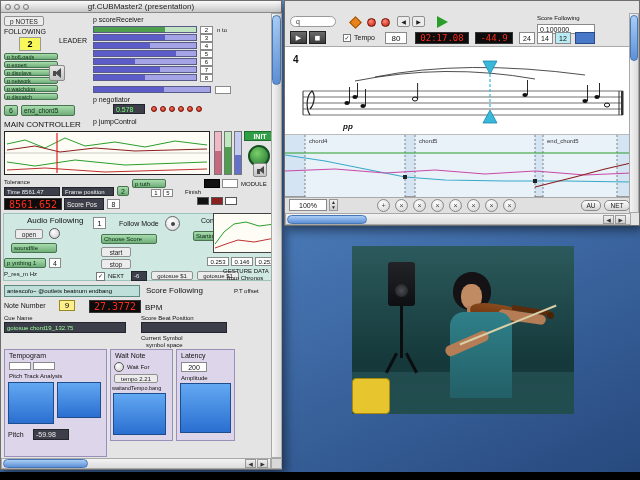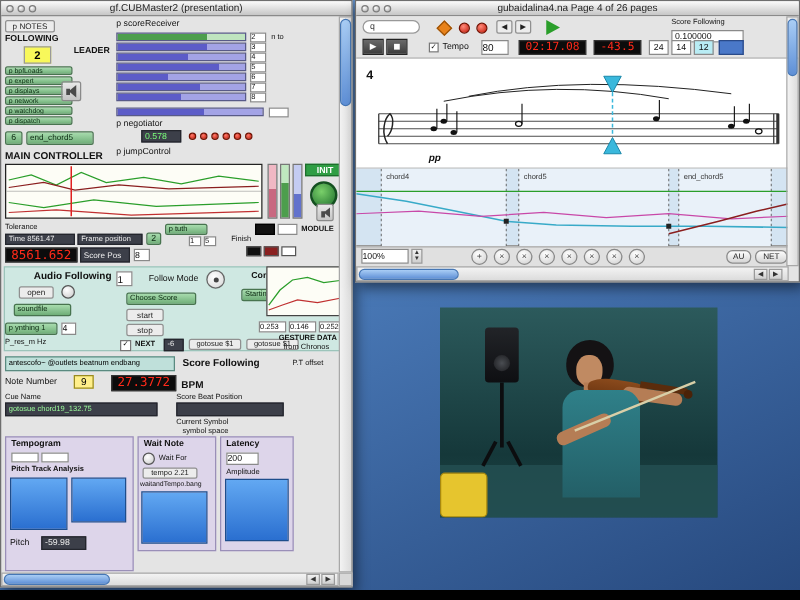--- a/index.html
+++ b/index.html
@@ -8,23 +8,23 @@
   .desktop{position:absolute;left:0;top:0;width:640px;height:472px;
     background:linear-gradient(155deg,#7aa6dc 0%,#4a7ab8 45%,#27497e 100%)}
   .abs{position:absolute}
   .win{position:absolute;background:#e4e4e4;border:1px solid #6e6e6e;box-shadow:3px 4px 10px rgba(0,0,0,.5)}
   .tbar{position:absolute;left:0;top:0;right:0;height:12px;
     background:linear-gradient(#fbfbfb,#c6c6c6);border-bottom:1px solid #8a8a8a;
     font-size:8px;color:#222;text-align:center;line-height:12px;white-space:nowrap;overflow:hidden}
   .dots{position:absolute;left:4px;top:3px;display:flex;gap:3px}
   .dot{width:6px;height:6px;border-radius:50%;background:radial-gradient(circle at 35% 30%,#fff,#a8a8a8);border:1px solid #7d7d7d}
   .t5{font-size:5.5px}.t6{font-size:6px}.t7{font-size:7px}.t8{font-size:8px}
-  .b{font-weight:bold}
+  .b{font-weight:normal}
   .lbl{color:#111;white-space:nowrap}
-  .numbox{background:#fff;border:1px solid #8a8a8a;font-size:7px;color:#111;overflow:hidden}
+  .numbox{background:#fff;border:1px solid #8a8a8a;font-size:7px;text-align:center;color:#111;overflow:hidden}
   .menu{background:linear-gradient(#a8dcae,#6fae78);border:1px solid #48744f;border-radius:2px;
     font-size:6px;color:#0c2a12;padding:0 2px;overflow:hidden;white-space:nowrap}
   .msg{background:#ececec;border:1px solid #909090;border-radius:2px;font-size:6.5px;text-align:center;color:#222;overflow:hidden}
   .led{background:#0c0c0c;color:#ff2a1a;font-family:"DejaVu Sans Mono",monospace;text-align:center;border:1px solid #333;overflow:hidden}
   .dark{background:#3c3f49;color:#eee;font-size:6px;padding:0 2px;overflow:hidden;white-space:nowrap;border:1px solid #23252c}
   .bang{border-radius:50%;background:radial-gradient(circle at 38% 32%,#fff,#c9c9c9);border:1px solid #555}
   .blue{background:linear-gradient(#62a8f2,#2a6fd0);border:1px solid #1d4d8c}
   .panel{background:#ddd5ea;border:1px solid #9a8fb8}
   .hbar{border:1px solid #585a88}
   .vslider{border:1px solid #777}
@@ -235,48 +235,40 @@
     <div class="abs sbtrack" style="left:270px;top:12px;width:11px;height:445px"></div>
     <div class="abs sbthumb" style="left:271px;top:14px;width:9px;height:70px"></div>
     <div class="abs sbtrackh" style="left:0;top:457px;width:270px;height:11px"></div>
     <div class="abs sbthumb" style="left:2px;top:458px;width:85px;height:9px"></div>
     <div class="abs sbarrow" style="left:244px;top:458px;width:11px;height:9px">◀</div>
     <div class="abs sbarrow" style="left:256px;top:458px;width:11px;height:9px">▶</div>
     <div class="abs" style="left:270px;top:457px;width:11px;height:11px;background:#d8d8d8;border:1px solid #a8a8a8"></div>
   </div>
 
   <div class="win" style="left:284px;top:0;width:356px;height:226px">
-    <div class="tbar">
-      <div class="dots">
-        <div class="dot"></div>
-        <div class="dot"></div>
-        <div class="dot"></div>
-      </div>
-      <span>gubaidalina4.na Page 4 of 26 pages</span>
-    </div>
 
     <div class="abs" style="left:0;top:12px;width:354px;height:34px;background:#e4e4e4;border-bottom:1px solid #aaa"></div>
 
     <div class="abs" style="left:5px;top:15px;width:46px;height:11px;background:#fff;border:1px solid #999;border-radius:6px;font-size:7px;line-height:10px;padding-left:5px;color:#333">q</div>
     <div class="abs" style="left:66px;top:17px;width:9px;height:9px;background:#e8821a;border:1px solid #9a5208;transform:rotate(45deg)"></div>
     <div class="abs" style="left:82px;top:17px;width:9px;height:9px;border-radius:50%;background:radial-gradient(circle at 38% 32%,#ff8a7a,#c01808);border:1px solid #701000"></div>
     <div class="abs" style="left:96px;top:17px;width:9px;height:9px;border-radius:50%;background:radial-gradient(circle at 38% 32%,#ff8a7a,#c01808);border:1px solid #701000"></div>
     <div class="abs msg" style="left:112px;top:15px;width:13px;height:11px;line-height:10px;font-size:6px">◀</div>
     <div class="abs msg" style="left:127px;top:15px;width:13px;height:11px;line-height:10px;font-size:6px">▶</div>
     <div class="abs" style="left:152px;top:15px;width:0;height:0;border-top:6px solid transparent;border-bottom:6px solid transparent;border-left:11px solid #2a9e2a"></div>
     <div class="abs lbl t6" style="left:252px;top:14px">Score Following</div>
     <div class="abs numbox" style="left:252px;top:23px;width:58px;height:10px;line-height:9px;text-align:left;padding-left:2px">0.100000</div>
 
     <div class="abs" style="left:5px;top:30px;width:17px;height:13px;background:linear-gradient(#6a6a6a,#3c3c3c);border:1px solid #222;color:#fff;font-size:7px;text-align:center;line-height:12px">▶</div>
     <div class="abs" style="left:24px;top:30px;width:17px;height:13px;background:linear-gradient(#6a6a6a,#3c3c3c);border:1px solid #222;color:#fff;font-size:7px;text-align:center;line-height:12px">◼</div>
     <div class="abs checkbox" style="left:58px;top:33px;width:8px;height:8px">✓</div>
     <div class="abs lbl t7" style="left:69px;top:33px">Tempo</div>
     <div class="abs numbox" style="left:100px;top:31px;width:22px;height:12px;font-size:8px;line-height:11px">80</div>
     <div class="abs led" style="left:130px;top:31px;width:54px;height:12px;font-size:9px;line-height:11px">02:17.08</div>
-    <div class="abs led" style="left:190px;top:31px;width:38px;height:12px;font-size:9px;line-height:11px">-43.5</div>
+    <div class="abs led" style="left:190px;top:31px;width:38px;height:12px;font-size:9px;line-height:11px">-44.9</div>
     <div class="abs chip" style="left:234px;top:31px;width:16px;height:12px;line-height:11px">24</div>
     <div class="abs chip" style="left:252px;top:31px;width:16px;height:12px;line-height:11px">14</div>
     <div class="abs chip" style="left:270px;top:31px;width:16px;height:12px;line-height:11px;background:#b8ecf4">12</div>
     <div class="abs" style="left:290px;top:31px;width:20px;height:12px;background:#4a78c8;border:1px solid #2a4a88"></div>
 
     <div class="abs" style="left:0;top:46px;width:346px;height:88px;background:#fff;border-bottom:1px solid #bbb">
       <svg width="346" height="88" viewBox="0 0 346 88">
         <text x="8" y="16" font-size="10" font-weight="bold" fill="#111">4</text>
 
         <line x1="18" y1="44" x2="338" y2="44" stroke="#333" stroke-width="0.7"></line>

